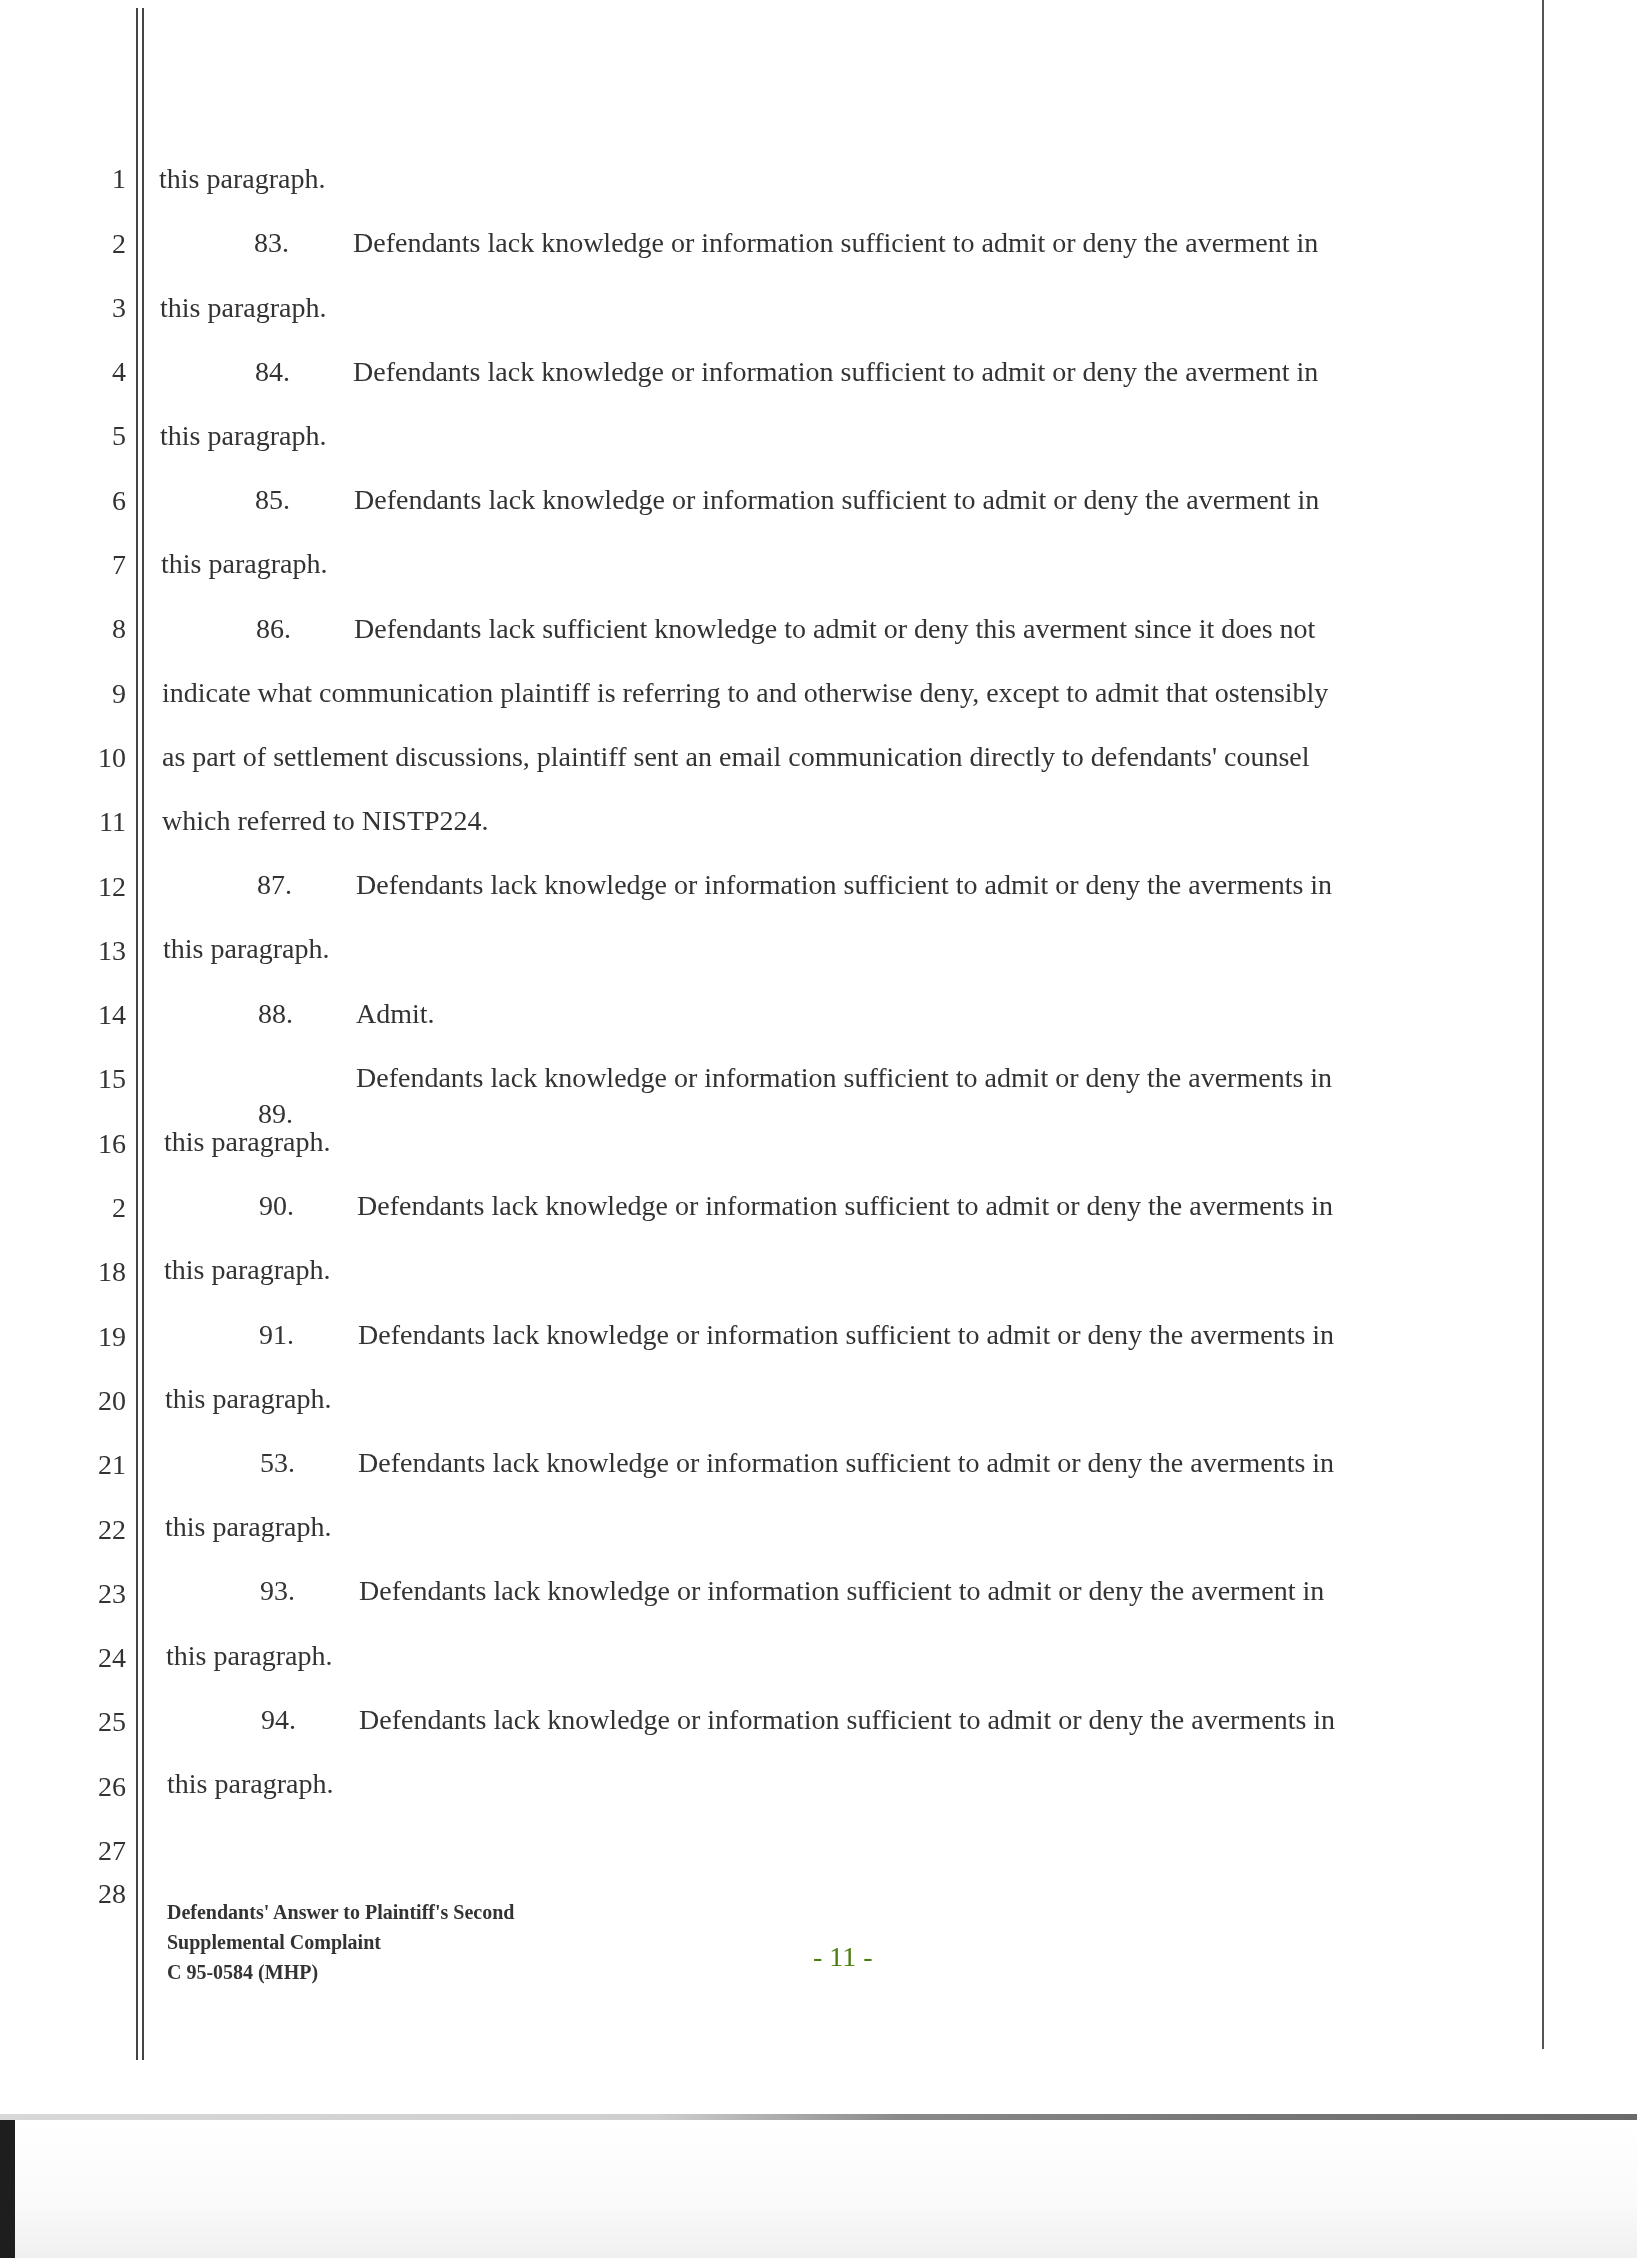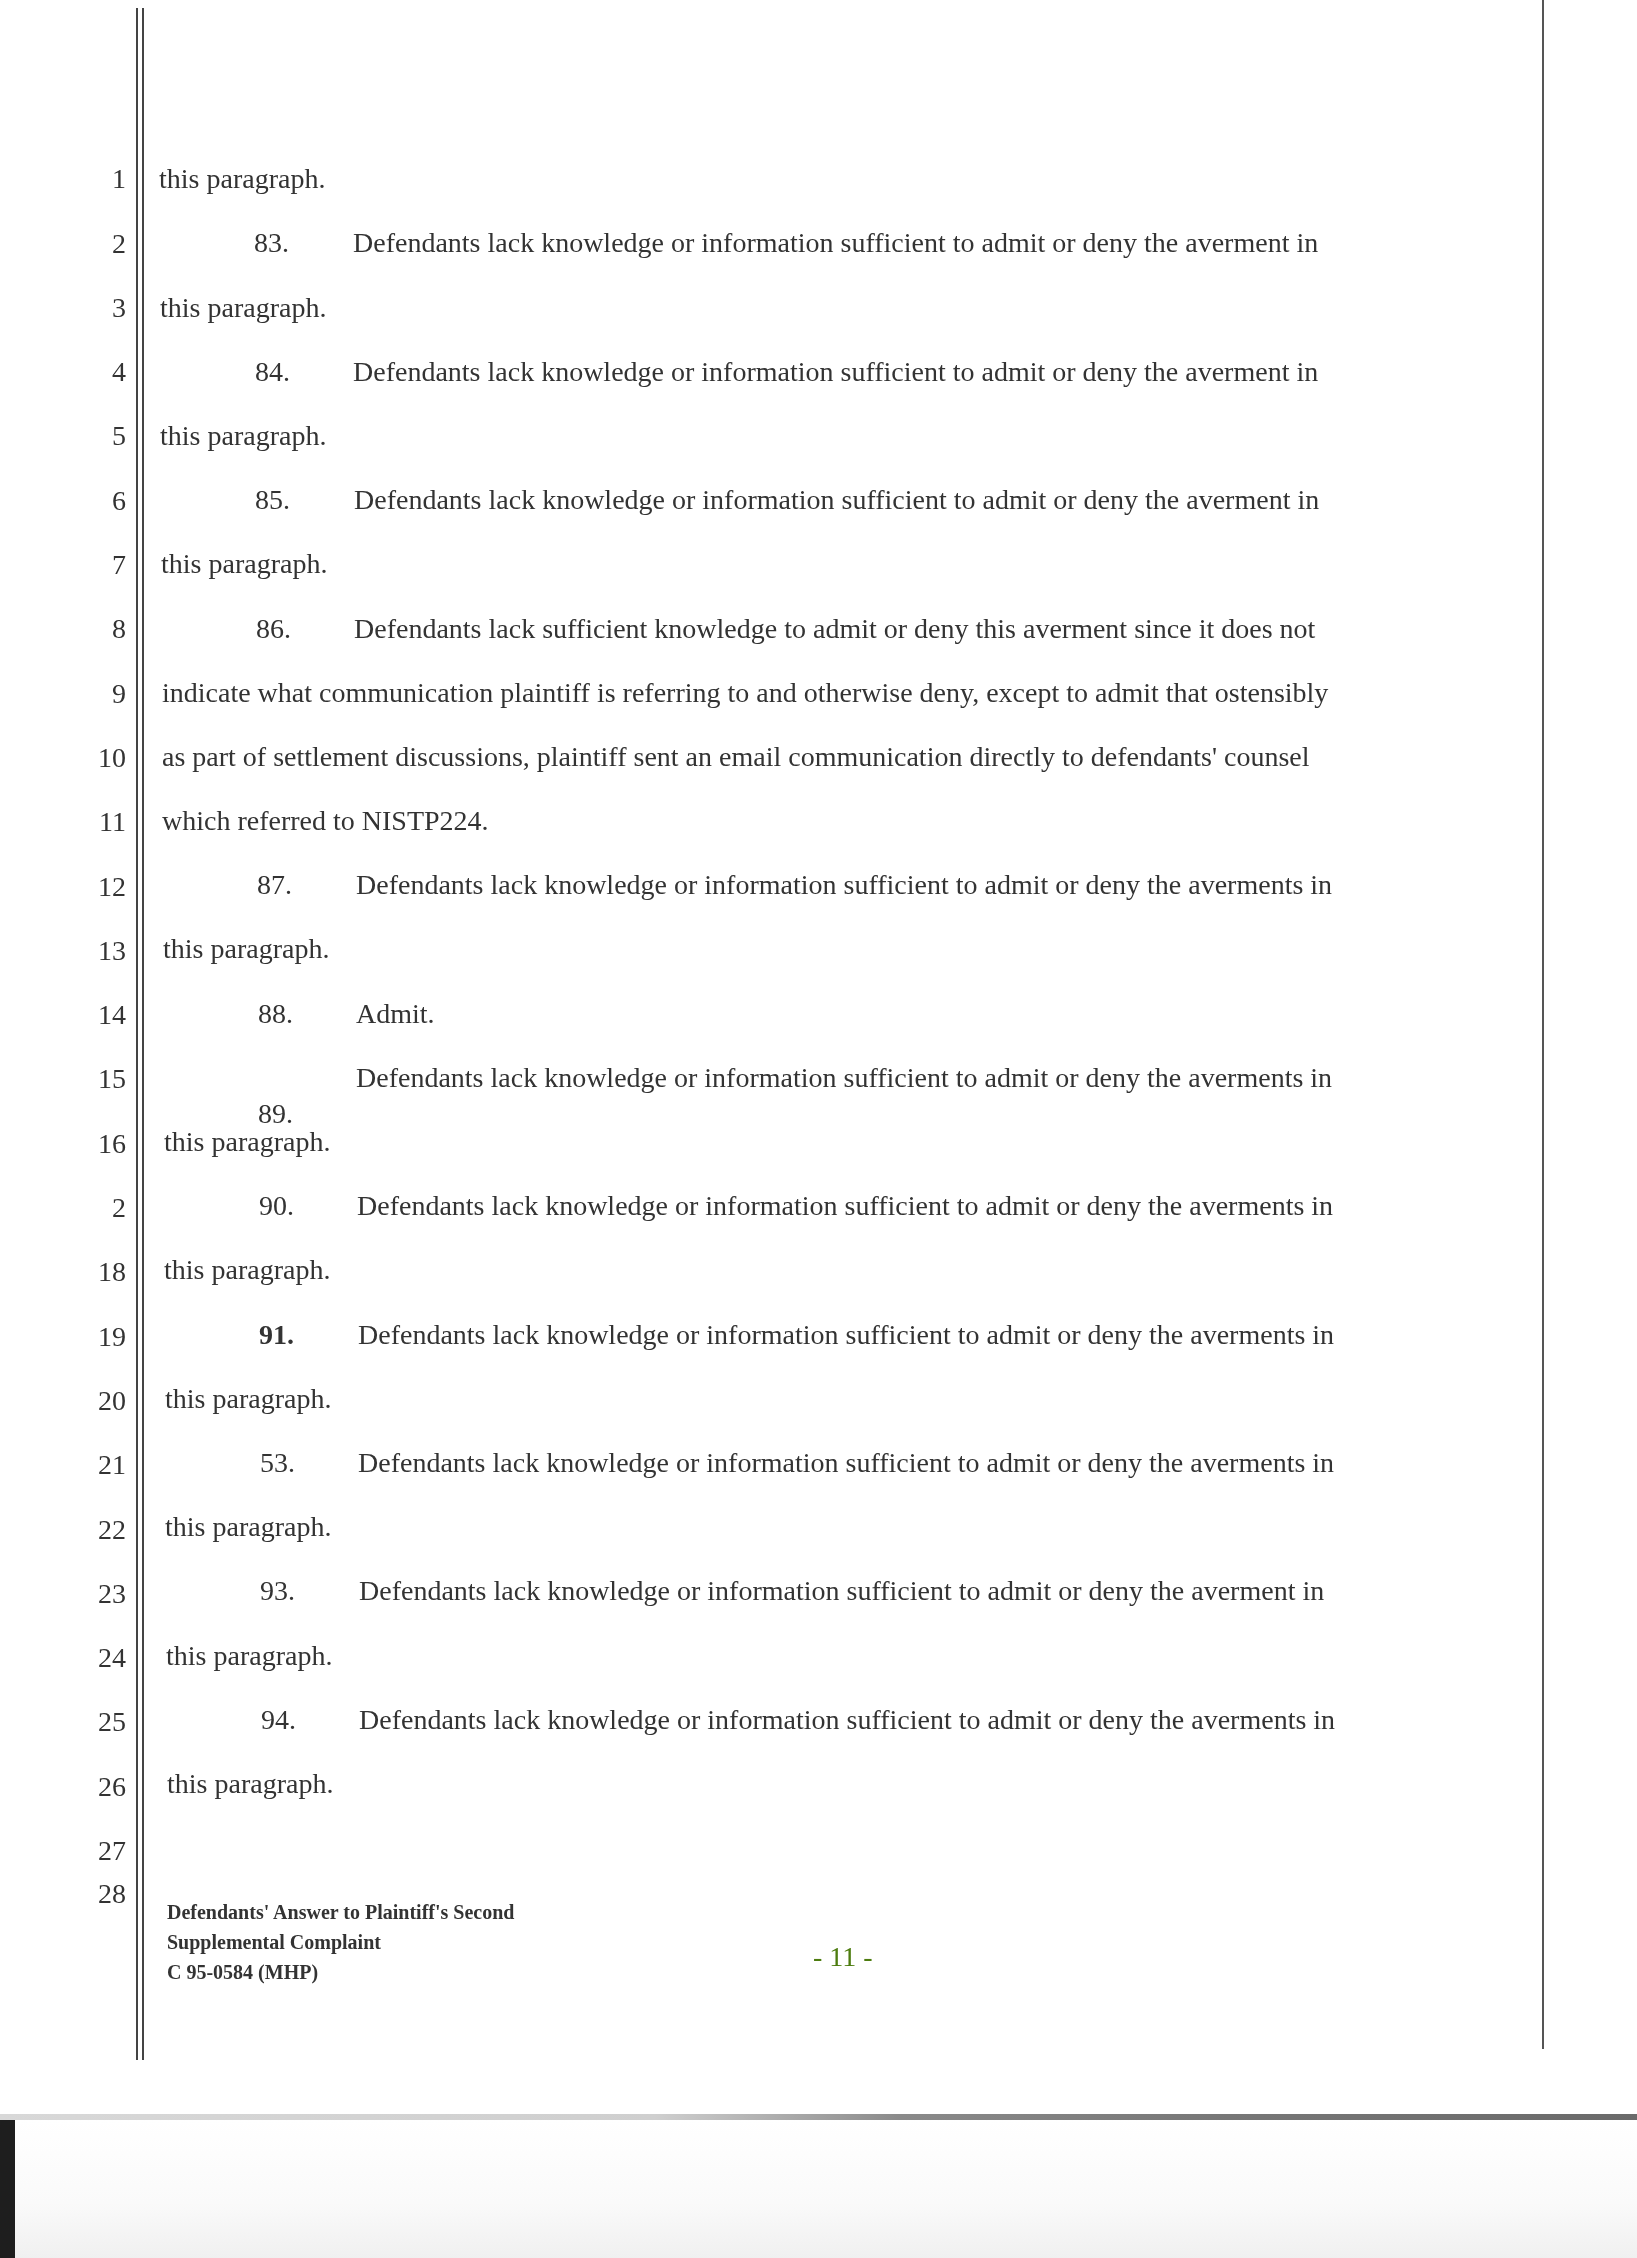--- a/index.html
+++ b/index.html
@@ -93,21 +93,21 @@
       <div class="text-line" style="top: 868px; left: 356px;">Defendants lack knowledge or information sufficient to admit or deny the averments in</div>
       <div class="text-line" style="top: 932px; left: 163px;">this paragraph.</div>
       <div class="para-num" style="top: 997px; left: 258px;">88.</div>
       <div class="text-line" style="top: 997px; left: 356px;">Admit.</div>
       <div class="para-num" style="top: 1061px; left: 258px; margin-top: 36px;">89.</div>
       <div class="text-line" style="top: 1061px; left: 356px;">Defendants lack knowledge or information sufficient to admit or deny the averments in</div>
       <div class="text-line" style="top: 1125px; left: 164px;">this paragraph.</div>
       <div class="para-num" style="top: 1189px; left: 259px;">90.</div>
       <div class="text-line" style="top: 1189px; left: 357px;">Defendants lack knowledge or information sufficient to admit or deny the averments in</div>
       <div class="text-line" style="top: 1253px; left: 164px;">this paragraph.</div>
-      <div class="para-num" style="top: 1318px; left: 259px; font-weight: bold;">91.</div>
+      <div class="para-num" style="top: 1318px; left: 259px;">91.</div>
       <div class="text-line" style="top: 1318px; left: 358px;">Defendants lack knowledge or information sufficient to admit or deny the averments in</div>
       <div class="text-line" style="top: 1382px; left: 165px;">this paragraph.</div>
       <div class="para-num" style="top: 1446px; left: 260px;">53.</div>
       <div class="text-line" style="top: 1446px; left: 358px;">Defendants lack knowledge or information sufficient to admit or deny the averments in</div>
       <div class="text-line" style="top: 1510px; left: 165px;">this paragraph.</div>
       <div class="para-num" style="top: 1574px; left: 260px;">93.</div>
       <div class="text-line" style="top: 1574px; left: 359px;">Defendants lack knowledge or information sufficient to admit or deny the averment in</div>
       <div class="text-line" style="top: 1639px; left: 166px;">this paragraph.</div>
       <div class="para-num" style="top: 1703px; left: 261px;">94.</div>
       <div class="text-line" style="top: 1703px; left: 359px;">Defendants lack knowledge or information sufficient to admit or deny the averments in</div>

